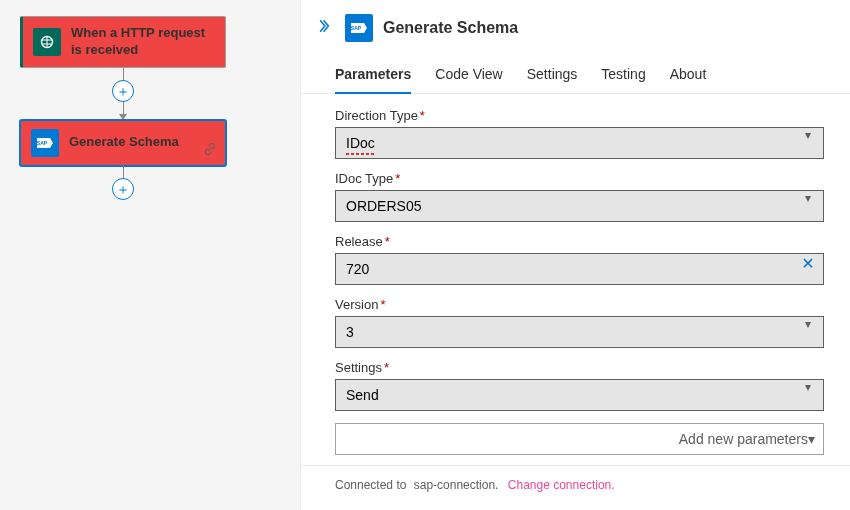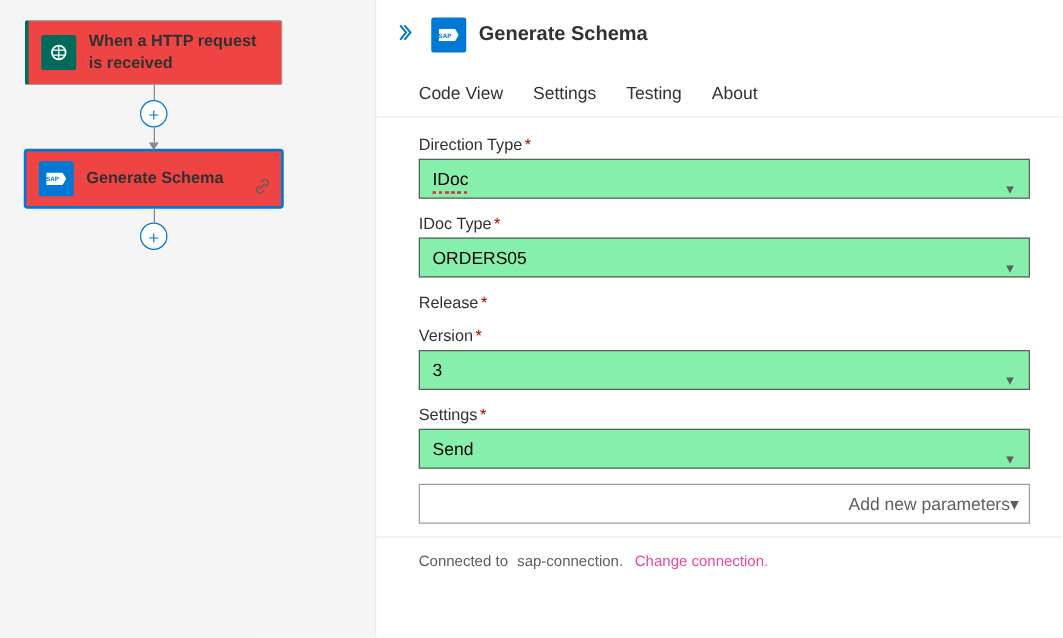--- a/index.html
+++ b/index.html
@@ -110,24 +110,24 @@
   .tab.active { border-bottom-color: #0078d4; font-weight: 600; }
   .form {
     padding: 14px 26px 10px 34px;
     overflow: auto;
   }
   .field { margin-bottom: 12px; }
   .field-label { font-size: 13px; margin-bottom: 4px; display: block; }
   .req { color: #a80000; margin-left: 2px; }
   .field-control {
     position: relative;
-    display: flex; align-items: flex-end;
+    display: flex; align-items: flex-start;
     border: 1px solid #605e5c;
     height: 32px;
-    background: #86efac;
+    background: #e5e5e5;
   }
   .field-control input {
     border: none; outline: none;
     flex: 1; height: 100%; padding: 0 10px;
     font-size: 14px; font-family: inherit;
     background: transparent;
   }
   .chevron, .clear {
     width: 30px; display: flex; align-items: center; justify-content: center;
     color: #605e5c; cursor: pointer; font-size: 12px;
@@ -213,20 +213,21 @@
     <div class="panel-icon">
       <svg width="16" height="10" viewBox="0 0 16 10">
           <path d="M0 0h13l3 5-3 5H0z" fill="#fff"></path>
           <text x="5" y="7" font-size="5" fill="#0078d4" font-weight="700" text-anchor="middle">SAP</text>
         </svg>
     </div>
     <div class="panel-title">Generate Schema</div>
   </div>
 
   <div class="tabs">
+    <div class="tab active">Parameters</div>
     <div class="tab">Code View</div>
     <div class="tab">Settings</div>
     <div class="tab">Testing</div>
     <div class="tab">About</div>
   </div>
 
   <div class="form">
 
     <div class="field">
       <label class="field-label"><span>Direction Type</span><span class="req">*</span></label>
@@ -240,20 +241,24 @@
     <div class="field">
       <label class="field-label"><span>IDoc Type</span><span class="req">*</span></label>
       <div class="field-control">
         <input value="ORDERS05" style="">
         <div class="chevron">▾</div>
       </div>
     </div>
 
     <div class="field">
       <label class="field-label"><span>Release</span><span class="req">*</span></label>
+      <div class="field-control">
+        <input value="720" style="">
+        <div class="clear">✕</div>
+      </div>
     </div>
 
     <div class="field">
       <label class="field-label"><span>Version</span><span class="req">*</span></label>
       <div class="field-control">
         <input value="3" style="">
         <div class="chevron">▾</div>
       </div>
     </div>
 

